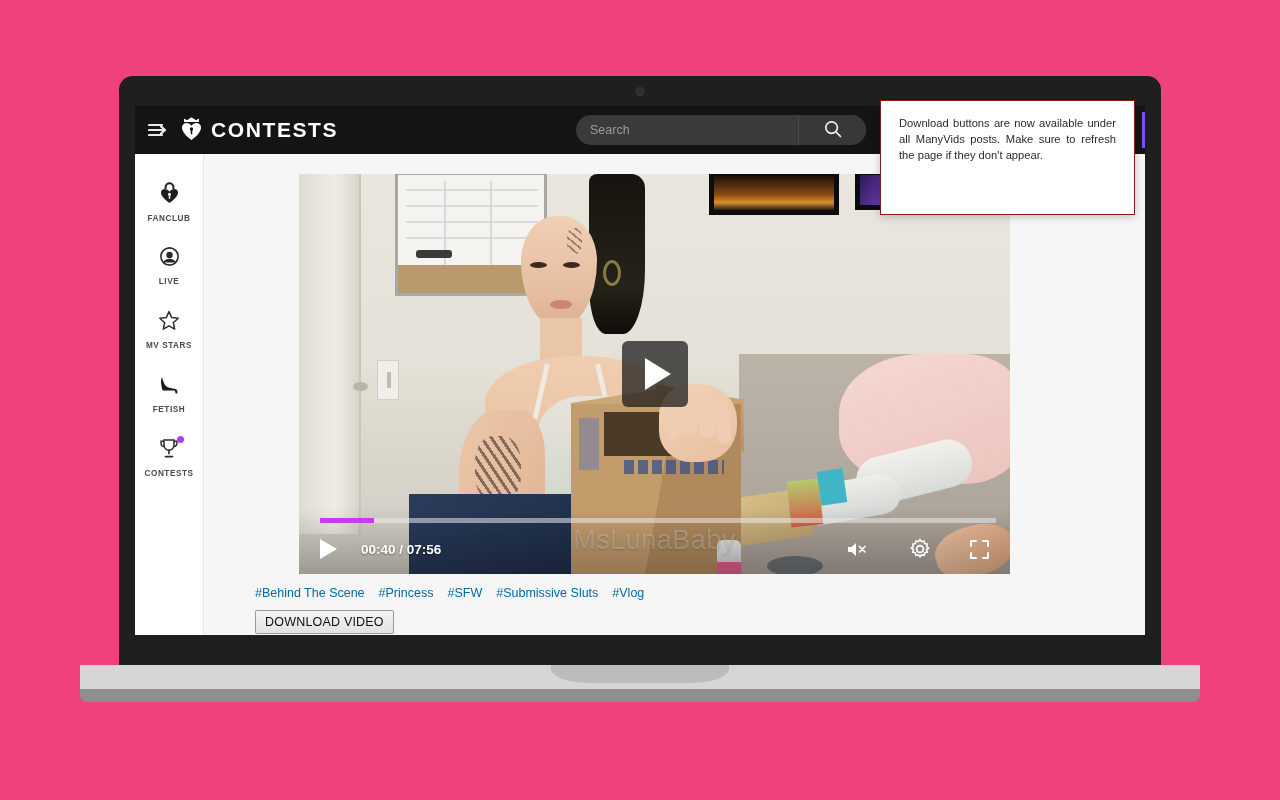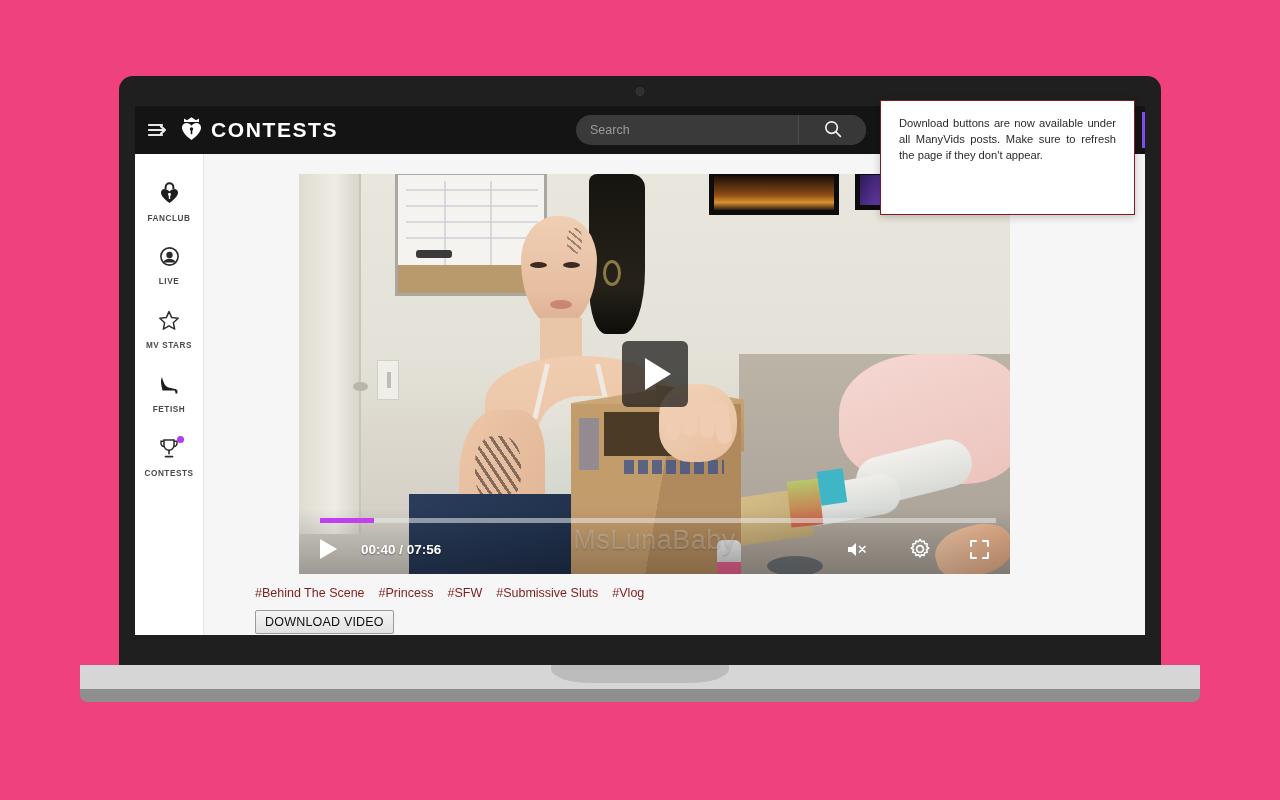--- a/index.html
+++ b/index.html
@@ -368,21 +368,21 @@
     text-shadow: 0 1px 2px rgba(0,0,0,.4);
   }
   #ctrl-right { margin-left: auto; display: flex; align-items: center; gap: 38px; }
   .ctrl-btn { cursor: pointer; display: flex; align-items: center; }
 
   #tags-row {
     position: absolute; left: 51px; top: 432px;
     display: flex; gap: 14px; align-items: center;
   }
   .tag {
-    color: #7f1d1d; font-size: 12.5px; text-decoration: none; cursor: pointer;
+    color: #0369a1; font-size: 12.5px; text-decoration: none; cursor: pointer;
     white-space: nowrap;
   }
   #download-button {
     position: absolute; left: 51px; top: 456px;
     background: linear-gradient(180deg,#f4f4f4,#e2e2e2);
     border: 1px solid #9a9a9a; border-radius: 2px;
     color: #101010; font-size: 12.5px; letter-spacing: .2px;
     padding: 4px 9px; cursor: pointer;
     font-family: "Liberation Sans", sans-serif;
   }

